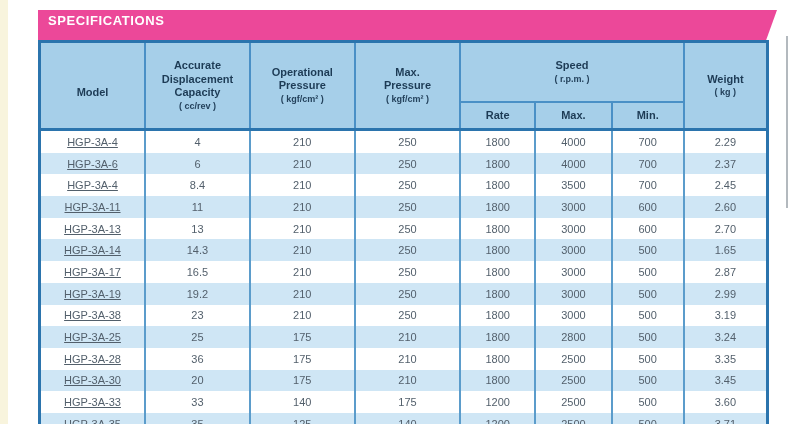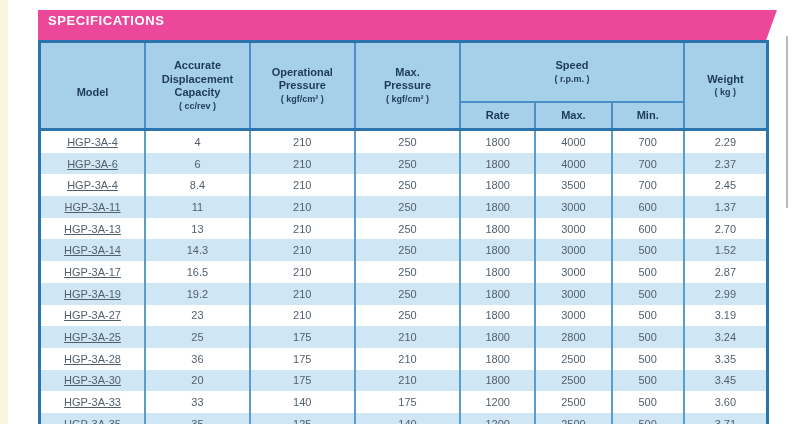--- a/index.html
+++ b/index.html
@@ -137,41 +137,41 @@
           <td>2.45</td>
         </tr>
         <tr>
           <td>HGP-3A-11</td>
           <td>11</td>
           <td>210</td>
           <td>250</td>
           <td>1800</td>
           <td>3000</td>
           <td>600</td>
-          <td>1.37</td>
+          <td>2.60</td>
         </tr>
         <tr>
           <td>HGP-3A-13</td>
           <td>13</td>
           <td>210</td>
           <td>250</td>
           <td>1800</td>
           <td>3000</td>
           <td>600</td>
           <td>2.70</td>
         </tr>
         <tr>
           <td>HGP-3A-14</td>
           <td>14.3</td>
           <td>210</td>
           <td>250</td>
           <td>1800</td>
           <td>3000</td>
           <td>500</td>
-          <td>1.52</td>
+          <td>1.65</td>
         </tr>
         <tr>
           <td>HGP-3A-17</td>
           <td>16.5</td>
           <td>210</td>
           <td>250</td>
           <td>1800</td>
           <td>3000</td>
           <td>500</td>
           <td>2.87</td>
@@ -180,21 +180,21 @@
           <td>HGP-3A-19</td>
           <td>19.2</td>
           <td>210</td>
           <td>250</td>
           <td>1800</td>
           <td>3000</td>
           <td>500</td>
           <td>2.99</td>
         </tr>
         <tr>
-          <td>HGP-3A-27</td>
+          <td>HGP-3A-38</td>
           <td>23</td>
           <td>210</td>
           <td>250</td>
           <td>1800</td>
           <td>3000</td>
           <td>500</td>
           <td>3.19</td>
         </tr>
         <tr>
           <td>HGP-3A-25</td>

